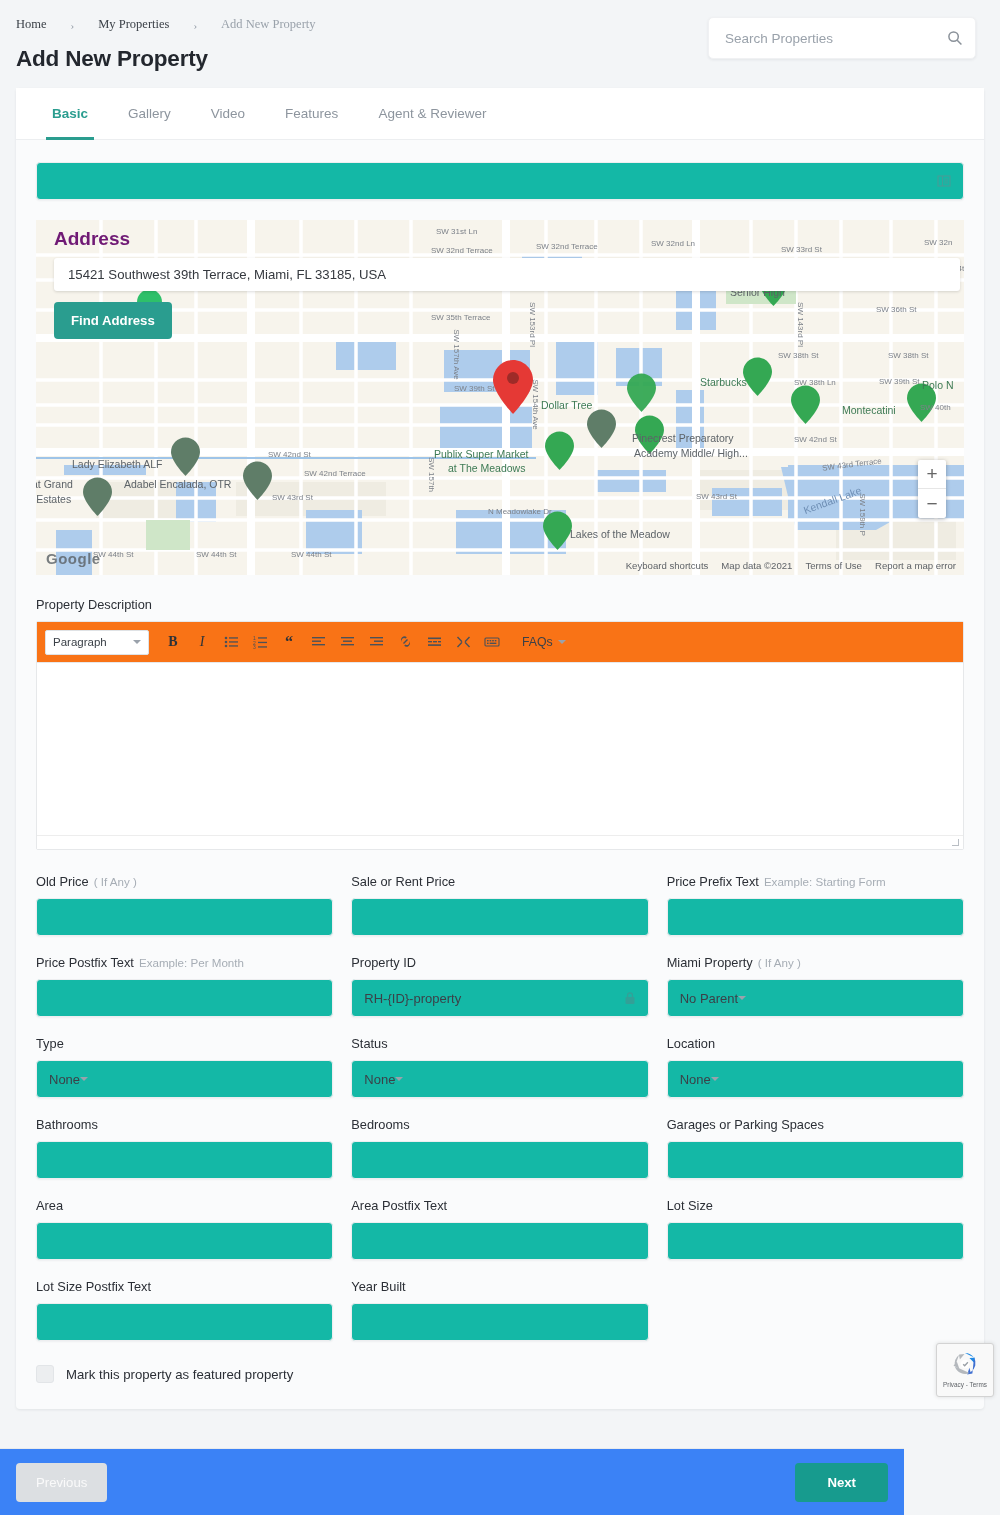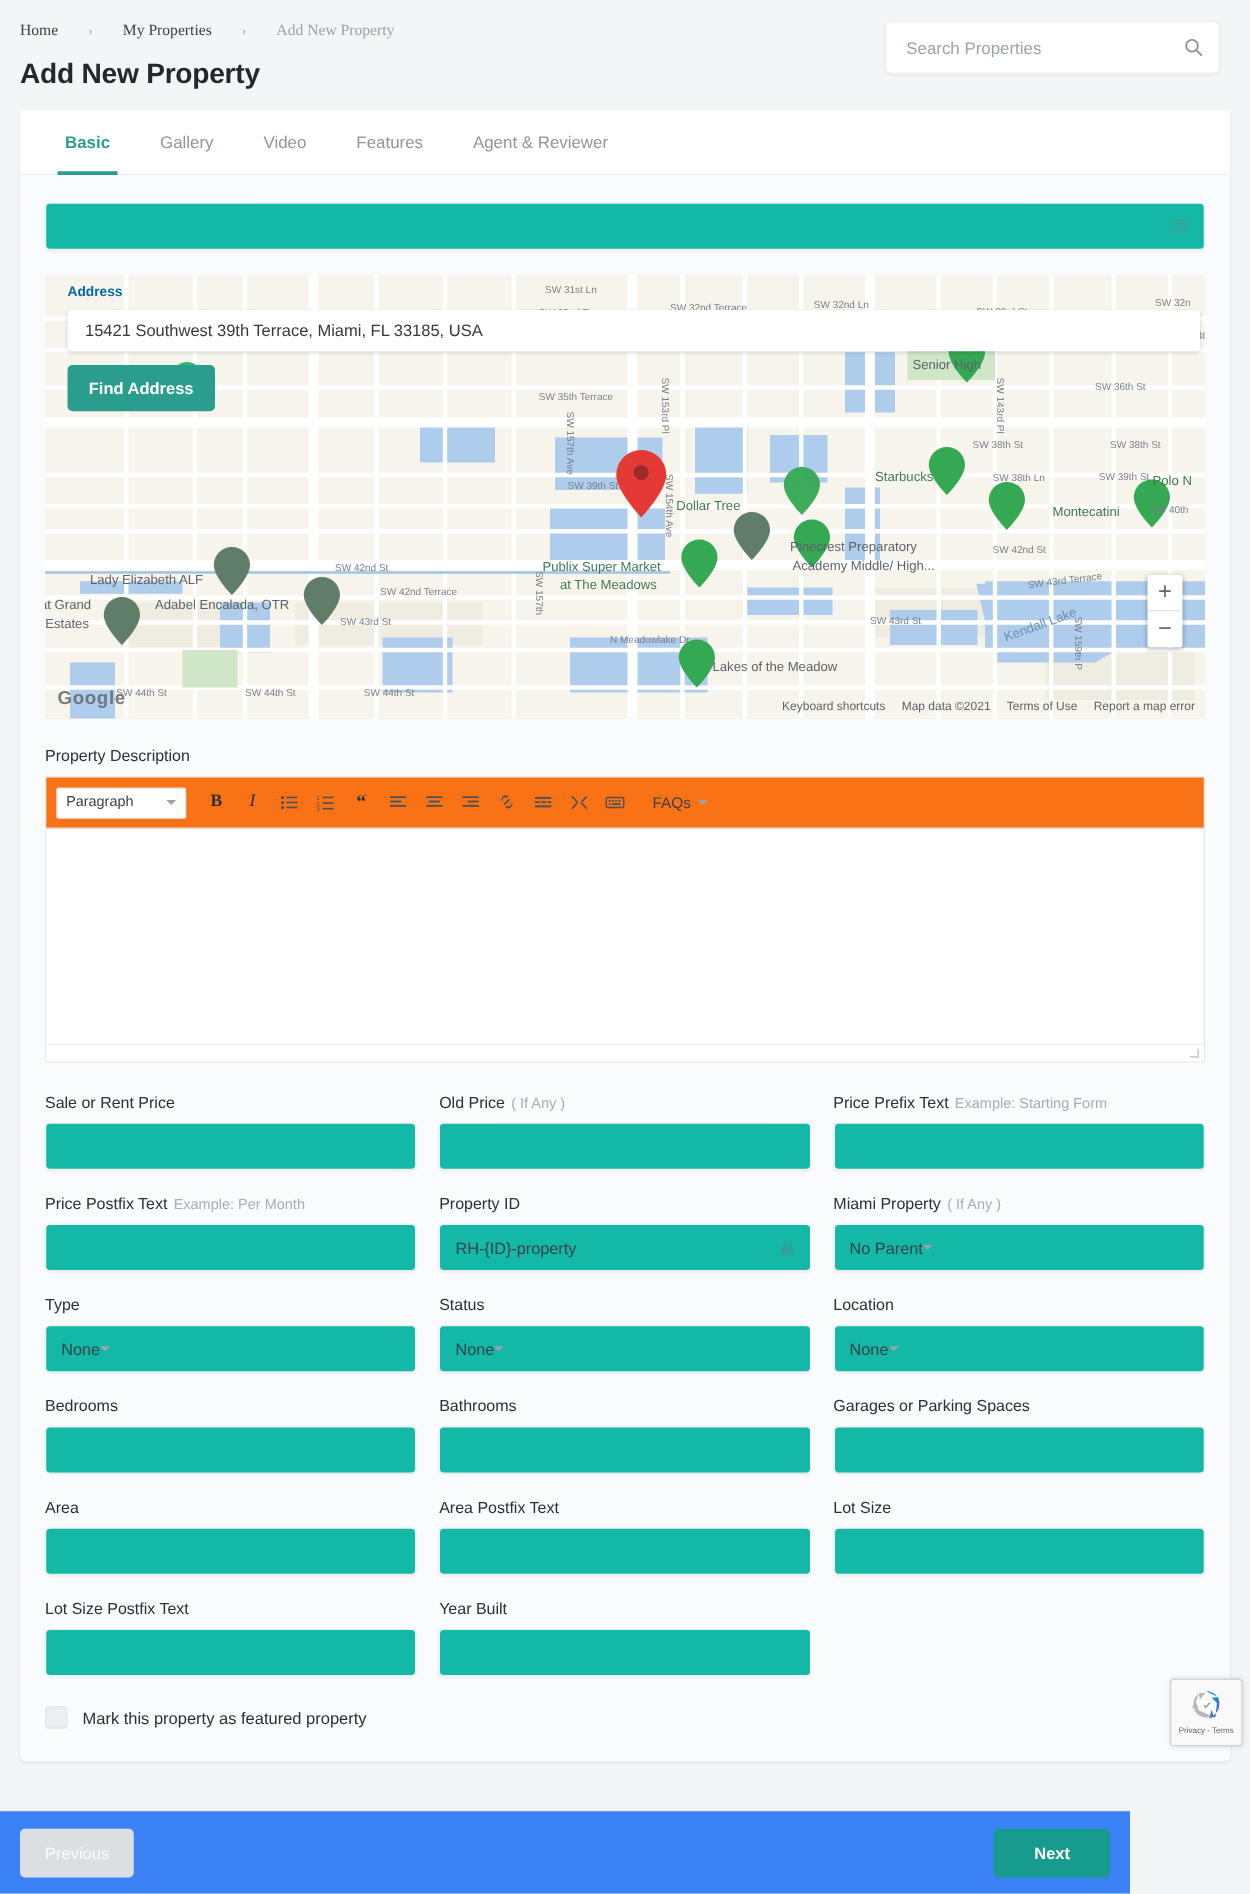--- a/index.html
+++ b/index.html
@@ -61,21 +61,21 @@
     font-family: "Liberation Sans", sans-serif;
   }
   .title-row { margin-bottom: 20px; }
   .title-input { height: 38px; }
   .tmpl-icon { width: 14px; height: 14px; opacity: .45; flex: 0 0 14px; }
 
   
   .mapwrap { position: relative; height: 355px; margin-bottom: 22px; overflow: hidden; background: #f7f3ea; }
   .mapsvg { position: absolute; inset: 0; }
   .addr-overlay { position: absolute; left: 18px; top: 8px; width: 906px; z-index: 5; }
-  .addr-label { font-size: 11px; font-weight: bold; color: #0369a1; margin-bottom: 8px; }
+  .addr-label { font-size: 19px; font-weight: bold; color: #701a75; margin-bottom: 8px; }
   .addr-input {
     width: 100%; height: 33px; background: #fff; border-radius: 3px; display: flex; align-items: center;
     padding: 0 14px; box-shadow: 0 1px 3px rgba(0,0,0,.14); border: 0;
   }
   .addr-input input { flex: 1; border: 0; outline: 0; font-size: 13.2px; color: #35393f;
     font-family: "Liberation Sans", sans-serif; background: transparent; }
   .find-btn {
     margin-top: 11px; display: inline-block; background: #2a9d8f; color: #fff; font-weight: bold;
     font-size: 13.2px; padding: 11px 17px; border: 0; border-radius: 4px; cursor: pointer;
     font-family: "Liberation Sans", sans-serif;
@@ -480,27 +480,27 @@
             <span class="caret"></span>
           </div>
         </div>
         <div class="earea"></div>
         <div class="eresize"></div>
       </div>
 
       <div class="grid">
 
         <div class="cell">
+          <div class="flabel"><span>Old Price</span><span class="hint">( If Any )</span></div>
+          <div class="input">
+              <input style="">
+            </div>
+        </div>
+        <div class="cell">
           <div class="flabel"><span>Sale or Rent Price</span><span class="hint"></span></div>
-          <div class="input">
-              <input style="">
-            </div>
-        </div>
-        <div class="cell">
-          <div class="flabel"><span>Old Price</span><span class="hint">( If Any )</span></div>
           <div class="input">
               <input style="">
             </div>
         </div>
         <div class="cell">
           <div class="flabel"><span>Price Prefix Text</span><span class="hint">Example: Starting Form</span></div>
           <div class="input">
               <input style="">
             </div>
         </div>
@@ -547,27 +547,27 @@
         </div>
         <div class="cell">
           <div class="flabel"><span>Location</span></div>
           <div class="input sel">
             <span>None</span>
             <span class="caret"></span>
           </div>
         </div>
 
         <div class="cell">
+          <div class="flabel"><span>Bathrooms</span></div>
+          <div class="input">
+              <input style="">
+            </div>
+        </div>
+        <div class="cell">
           <div class="flabel"><span>Bedrooms</span></div>
-          <div class="input">
-              <input style="">
-            </div>
-        </div>
-        <div class="cell">
-          <div class="flabel"><span>Bathrooms</span></div>
           <div class="input">
               <input style="">
             </div>
         </div>
         <div class="cell">
           <div class="flabel"><span>Garages or Parking Spaces</span></div>
           <div class="input">
               <input style="">
             </div>
         </div>

